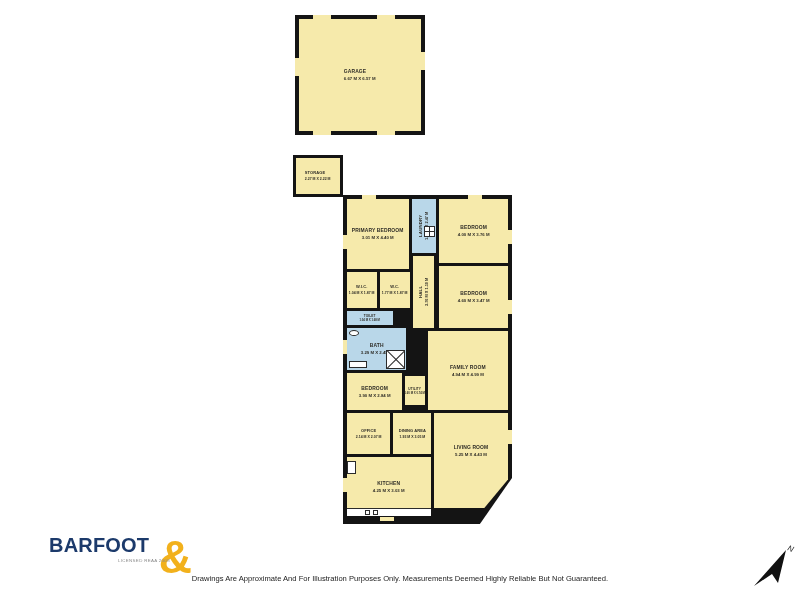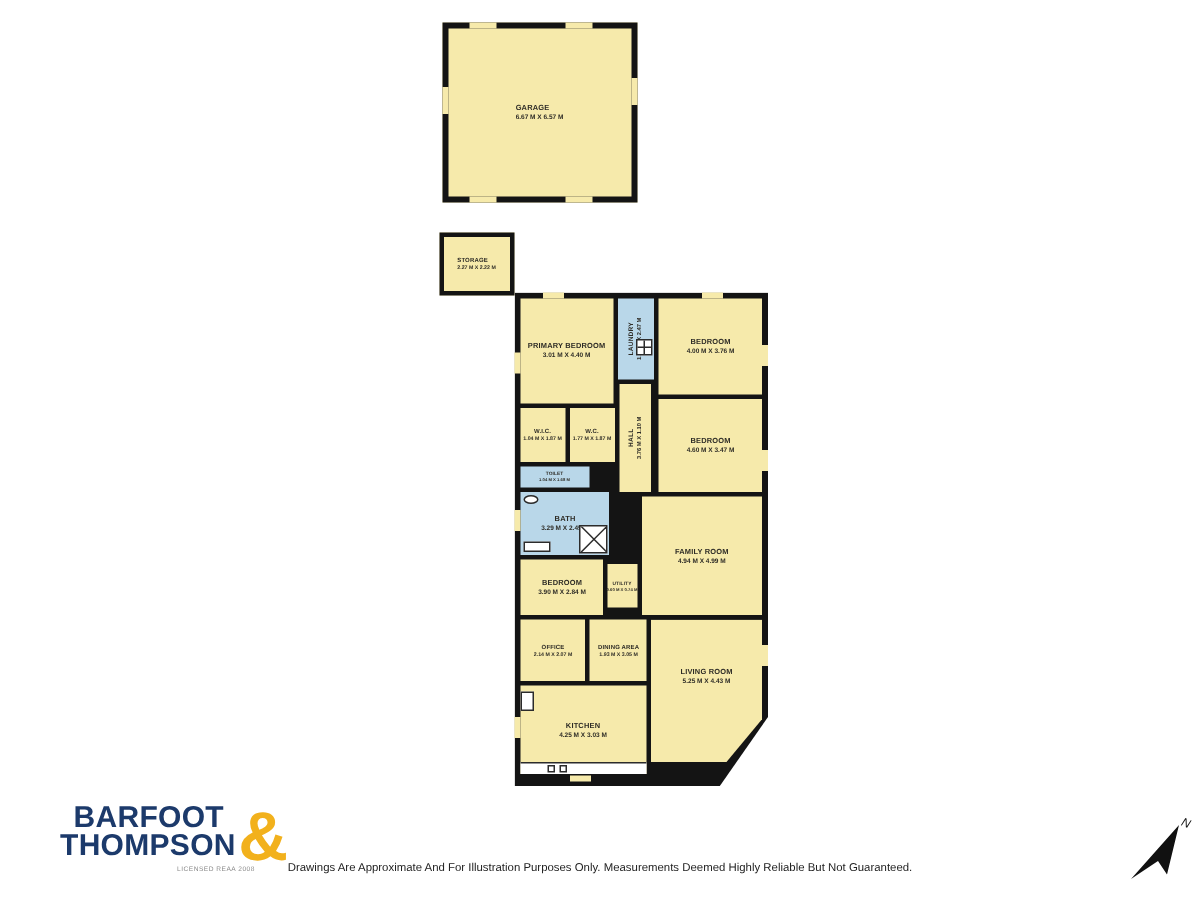--- a/index.html
+++ b/index.html
@@ -200,21 +200,20 @@
   <div class="win" style="left:343px;top:235px;width:4px;height:14px"></div>
   <div class="win" style="left:343px;top:340px;width:4px;height:14px"></div>
   <div class="win" style="left:343px;top:478px;width:4px;height:14px"></div>
   <div class="win" style="left:508px;top:230px;width:4px;height:14px"></div>
   <div class="win" style="left:508px;top:300px;width:4px;height:14px"></div>
   <div class="win" style="left:508px;top:430px;width:4px;height:14px"></div>
   <div class="win" style="left:380px;top:517px;width:14px;height:4px"></div>
 
   <div id="logo">
     <div class="brand" id="brand-top">BARFOOT</div>
-    <div class="brand">THOMPSON</div>
     <div id="ampersand">&amp;</div>
     <div id="license">LICENSED REAA 2008</div>
   </div>
 
   <div id="disclaimer">Drawings Are Approximate And For Illustration Purposes Only. Measurements Deemed Highly Reliable But Not Guaranteed.</div>
 
   <div id="compass">
     <svg width="50" height="55" viewBox="0 0 50 55">
       <polygon points="38,10 6,46 24,34 30,43" fill="#111111"></polygon>
       <text x="39" y="10" font-size="8" font-style="italic" fill="#111111" transform="rotate(22 39 10)">N</text>

